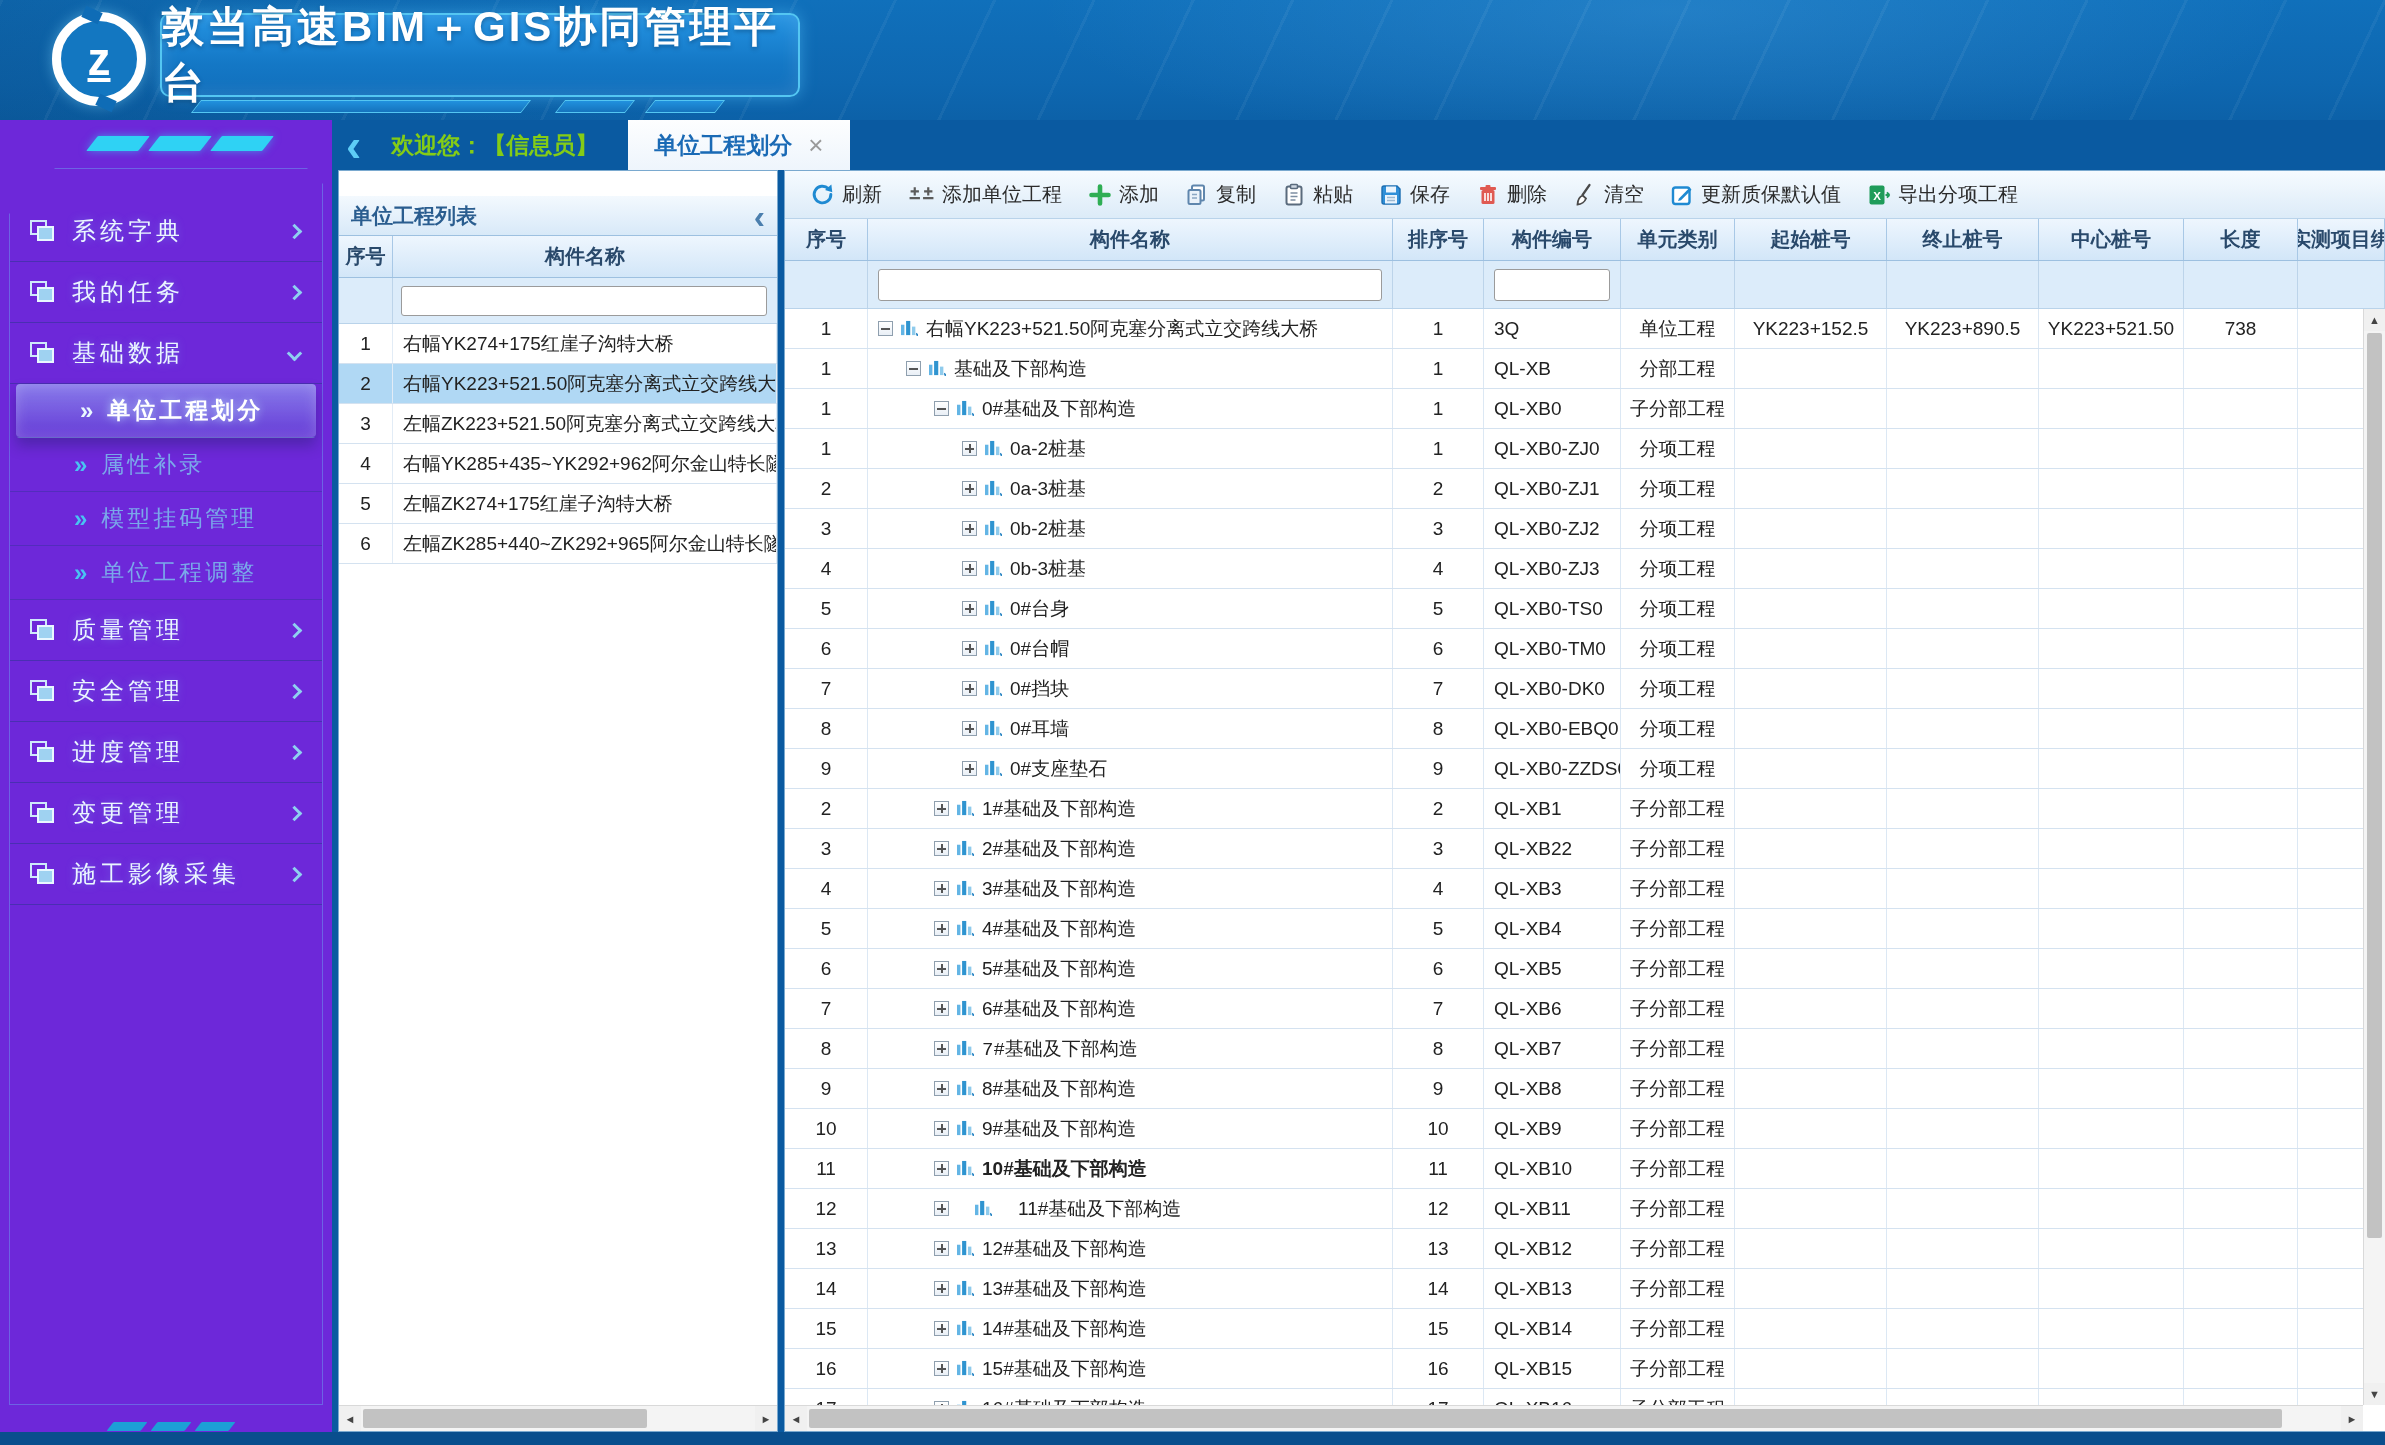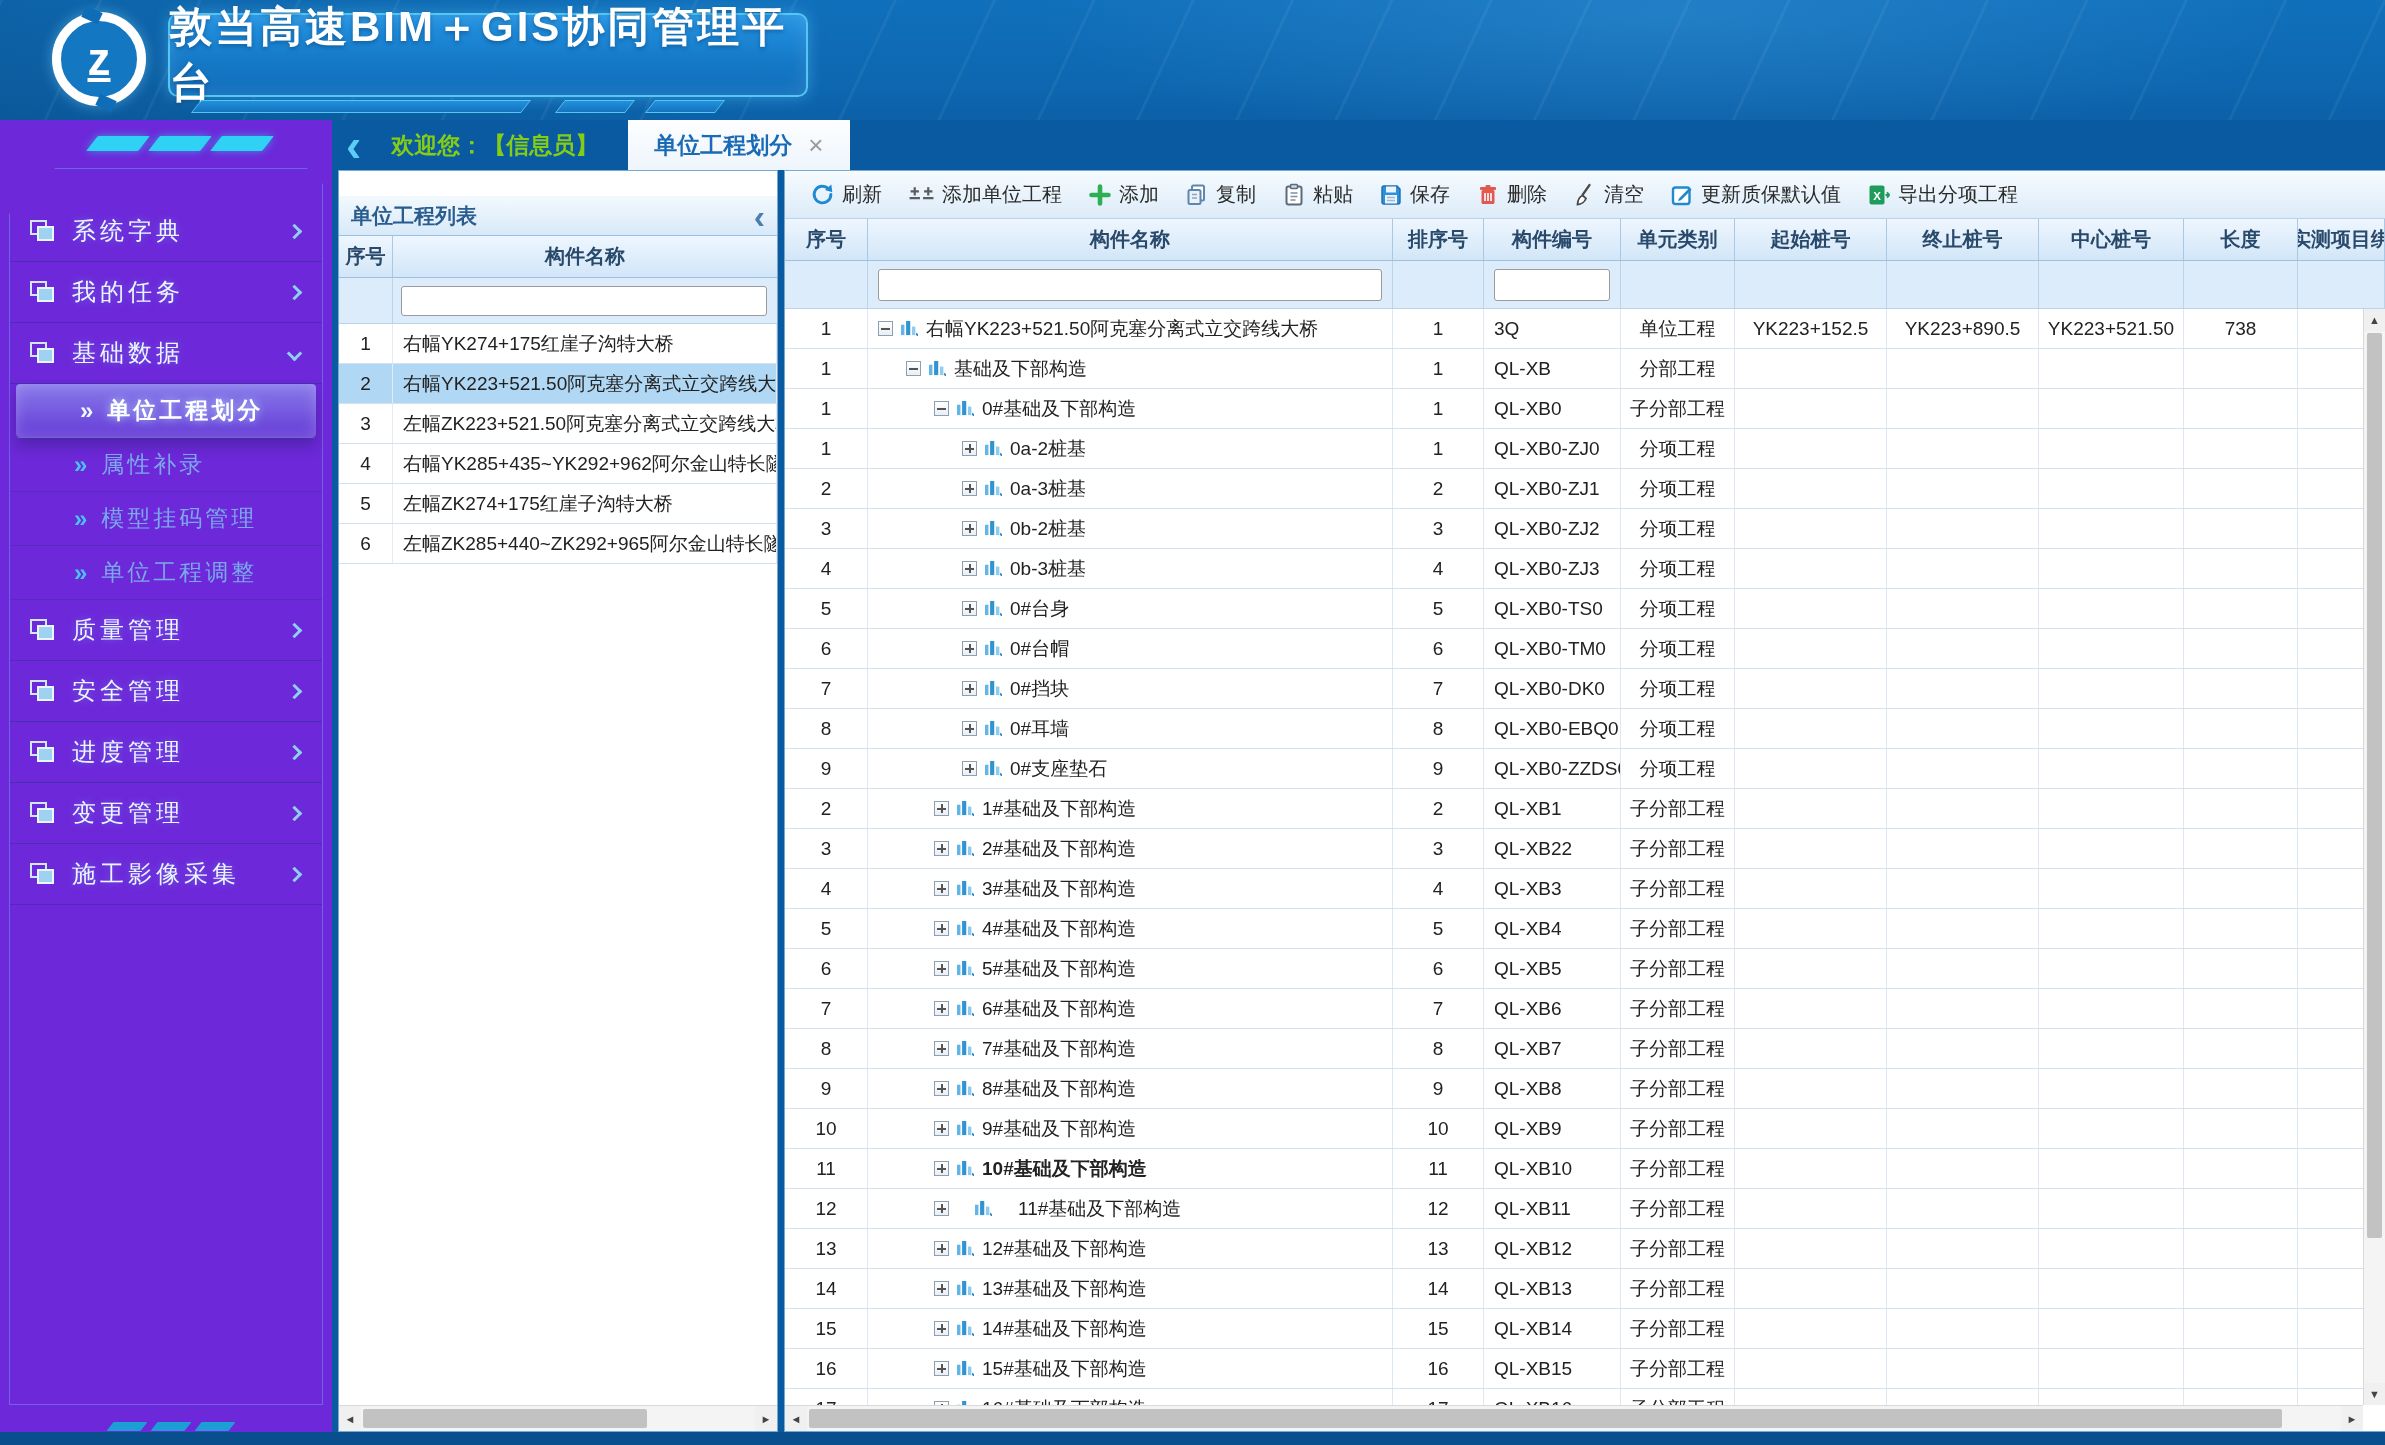--- a/index.html
+++ b/index.html
@@ -14,21 +14,21 @@
     background:
       repeating-linear-gradient(115deg, rgba(255,255,255,.05) 0 3px, rgba(255,255,255,0) 3px 90px),
       radial-gradient(900px 200px at 70% 10%, rgba(120,200,255,.18), rgba(0,0,0,0) 70%),
       linear-gradient(100deg, rgba(6,60,110,.25) 0%, rgba(0,0,0,0) 30%);}
   .logo { position:absolute; left:52px; top:12px; width:94px; height:94px; border-radius:50%;
           background:#1377c1; border:9px solid #ffffff; box-shadow:0 0 14px rgba(130,220,255,.45);
           display:flex; align-items:center; justify-content:center; }
   .logo::before { content:""; position:absolute; width:18px; height:12px; background:#0f6cb6; top:-12px; left:22px; transform:rotate(25deg); }
   .logo::after  { content:""; position:absolute; width:18px; height:12px; background:#0f6cb6; bottom:-12px; right:22px; transform:rotate(25deg); }
   .logo .z { color:#fff; font-size:46px; font-weight:bold; line-height:1; text-decoration:underline; }
-  .title-plate { position:absolute; left:168px; top:13px; width:640px; height:84px; border-radius:10px;
+  .title-plate { position:absolute; left:160px; top:13px; width:640px; height:84px; border-radius:10px;
       background:linear-gradient(180deg,#2493e2 0%,#1478c6 60%,#116fbc 100%);
       border:2px solid #54c6f2; box-shadow:0 0 16px rgba(90,200,255,.45), inset 0 0 20px rgba(255,255,255,.12);
       display:flex; align-items:center; justify-content:center; }
   .title-plate .t { color:#fff; font-size:42px; font-weight:bold; letter-spacing:3px; text-shadow:0 2px 4px rgba(0,40,80,.4); }
   .hdr .strip { position:absolute; top:100px; height:13px; background:linear-gradient(180deg,#2191de,#1573bd);
       border:1px solid #54c6f2; transform:skewX(-38deg); }
   .strip.s1 { left:196px; width:330px; }
   .strip.s2 { left:560px; width:70px; }
   .strip.s3 { left:650px; width:70px; }
 
@@ -826,21 +826,21 @@
             <div class="l">QL-XB6</div>
             <div class="c">子分部工程</div>
             <div class="c"></div>
             <div class="c"></div>
             <div class="c"></div>
             <div class="c"></div>
             <div></div>
           </div>
           <div class="grow gridrow">
             <div class="c">8</div>
-            <div class="namecell" style="padding-left: 66px;">
+            <div class="namecell" style="padding-left: 66px; font-family: Liberation Mono, monospace;">
               <span class="xbox plus"></span>
               <span class="barsico">
                 <svg viewBox="0 0 20 18" width="19" height="17">
                   <rect x="1" y="5" width="3.6" height="11" fill="#63b5e5"></rect>
                   <rect x="6.4" y="1" width="4.4" height="15" fill="#2f94d0"></rect>
                   <rect x="12.6" y="7" width="3.6" height="9" fill="#8fcbec"></rect>
                   <path d="M17 14.2c1 .4 1.5 1.3 1.2 2.6" stroke="#1f7fc0" stroke-width="1.7" fill="none"></path>
                 </svg>
               </span>
               <span>7#基础及下部构造</span>

